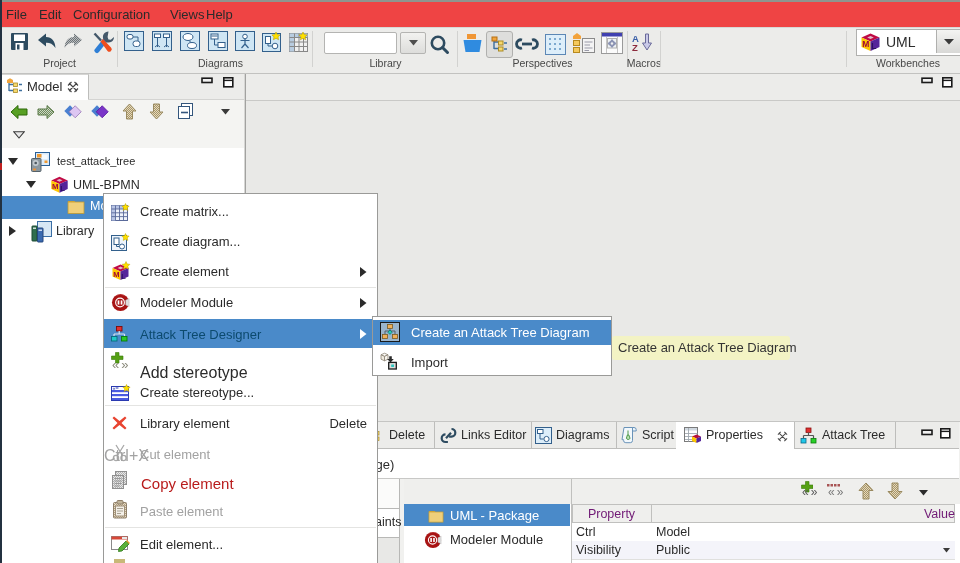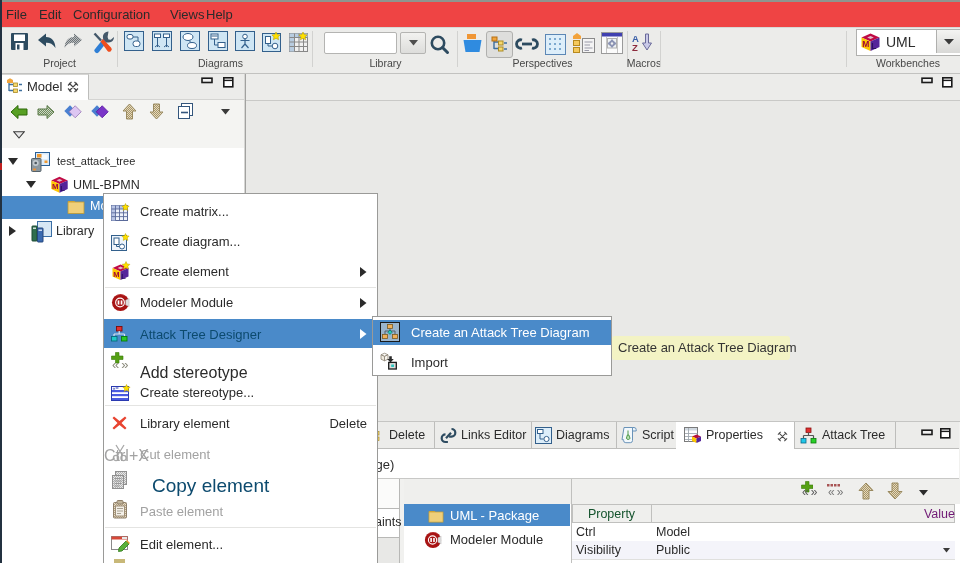--- a/index.html
+++ b/index.html
@@ -447,21 +447,21 @@
   <circle cx="9.5" cy="10" r="4.6" fill="none" stroke="#fff" stroke-width="1.2"></circle>
   <rect x="7" y="7.8" width="1.8" height="4.4" fill="#fff"></rect>
       <rect x="10.2" y="7.8" width="1.8" height="4.4" fill="#fff"></rect>
   <path d="M15.5 7.5 l3.5 -1.8 v8.6 l-3.5 -1.8 z" fill="#e0e0e0" stroke="#b8b8b8" stroke-width="0.5"></path>
  </svg>
  <div class="ab txt" style="left:215px;top:110px;font-size:13px">Modeler Module</div>
  <div class="ab" style="left:336px;top:57px;width:1px;height:85px;background:#c0c0be"></div>
 
  <div class="ab" style="left:337px;top:82px;width:383px;height:19px;background:#efefed;border:1px solid #c0c0be;box-sizing:border-box"></div>
  <div class="ab" style="left:416px;top:82px;width:1px;height:19px;background:#c0c0be"></div>
- <div class="ab txt" style="left:337px;top:85px;width:79px;text-align:center;font-size:12.5px;color:#14532d">Property</div>
+ <div class="ab txt" style="left:337px;top:85px;width:79px;text-align:center;font-size:12.5px;color:#701a75">Property</div>
  <div class="ab txt" style="left:416px;top:85px;width:304px;text-align:right;font-size:12.5px;color:#701a75">Value</div>
  <div class="ab" style="left:337px;top:101px;width:383px;height:18px;background:#fff;border-bottom:1px solid #e0e0de"></div>
  <div class="ab" style="left:337px;top:119px;width:383px;height:18px;background:#f4f4fa;border-bottom:1px solid #e0e0de"></div>
  <div class="ab txt" style="left:341px;top:103px;font-size:12.5px">Ctrl</div>
  <div class="ab txt" style="left:421px;top:103px;font-size:12.5px">Model</div>
  <div class="ab txt" style="left:341px;top:121px;font-size:12.5px">Visibility</div>
  <div class="ab txt" style="left:421px;top:121px;font-size:12.5px">Public</div>
  <svg class="ab" style="left:708px;top:126px" width="7" height="5">
       <path d="M0 0 h7 l-3.5 4.5 z" fill="#3a3a3a"></path>
     </svg>
@@ -574,21 +574,21 @@
           <rect width="1" height="1" fill="#b0b0b0"></rect>
           <rect x="1" y="1" width="1" height="1" fill="#b0b0b0"></rect>
         </pattern>
       </defs>
   <rect x="4.5" y="0.5" width="11" height="13" fill="url(#hgray)" stroke="#909090"></rect>
   <rect x="1.5" y="4.5" width="11" height="13" fill="url(#hgray)" stroke="#909090"></rect>
   <g stroke="#9a9a9a" stroke-width="1">
         <path d="M3.5 7.5 h7 M3.5 10 h7 M3.5 12.5 h7 M3.5 15 h5"></path>
       </g>
  </svg>
- <div class="ab txt" style="left:48px;top:281px;font-size:19px;color:#0c4a6e">Copy element</div>
+ <div class="ab txt" style="left:37px;top:281px;font-size:15px;color:#b91c1c">Copy element</div>
 
  <svg class="ab" style="left:8px;top:306px" width="16" height="19" viewBox="0 0 16 19">
   <defs>
         <pattern id="htan2" width="2" height="2" patternUnits="userSpaceOnUse">
           <rect width="2" height="2" fill="#e8dcc8"></rect>
           <rect width="1" height="1" fill="#b0a080"></rect>
           <rect x="1" y="1" width="1" height="1" fill="#b0a080"></rect>
         </pattern>
       </defs>
   <rect x="1.5" y="2.5" width="13" height="15.5" rx="1" fill="url(#htan2)" stroke="#90806a"></rect>

